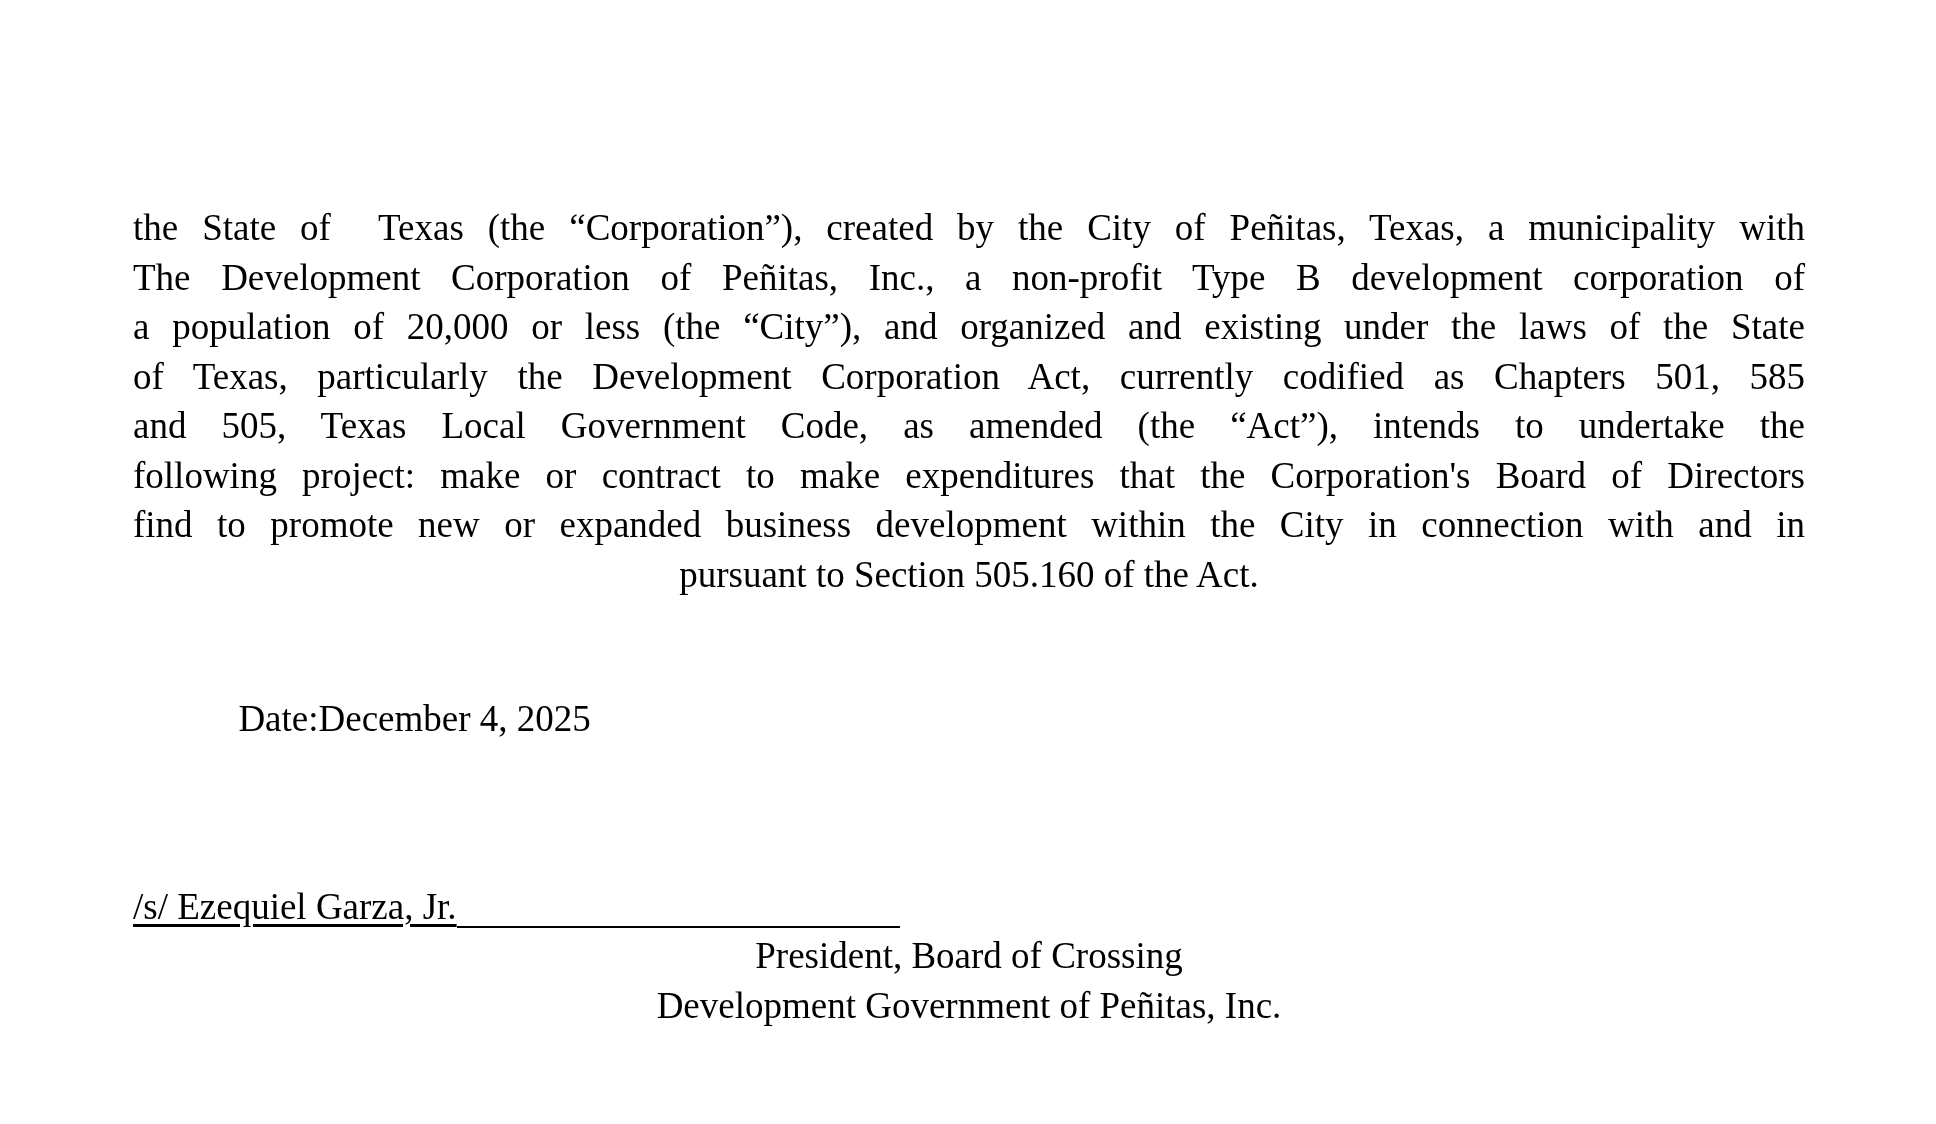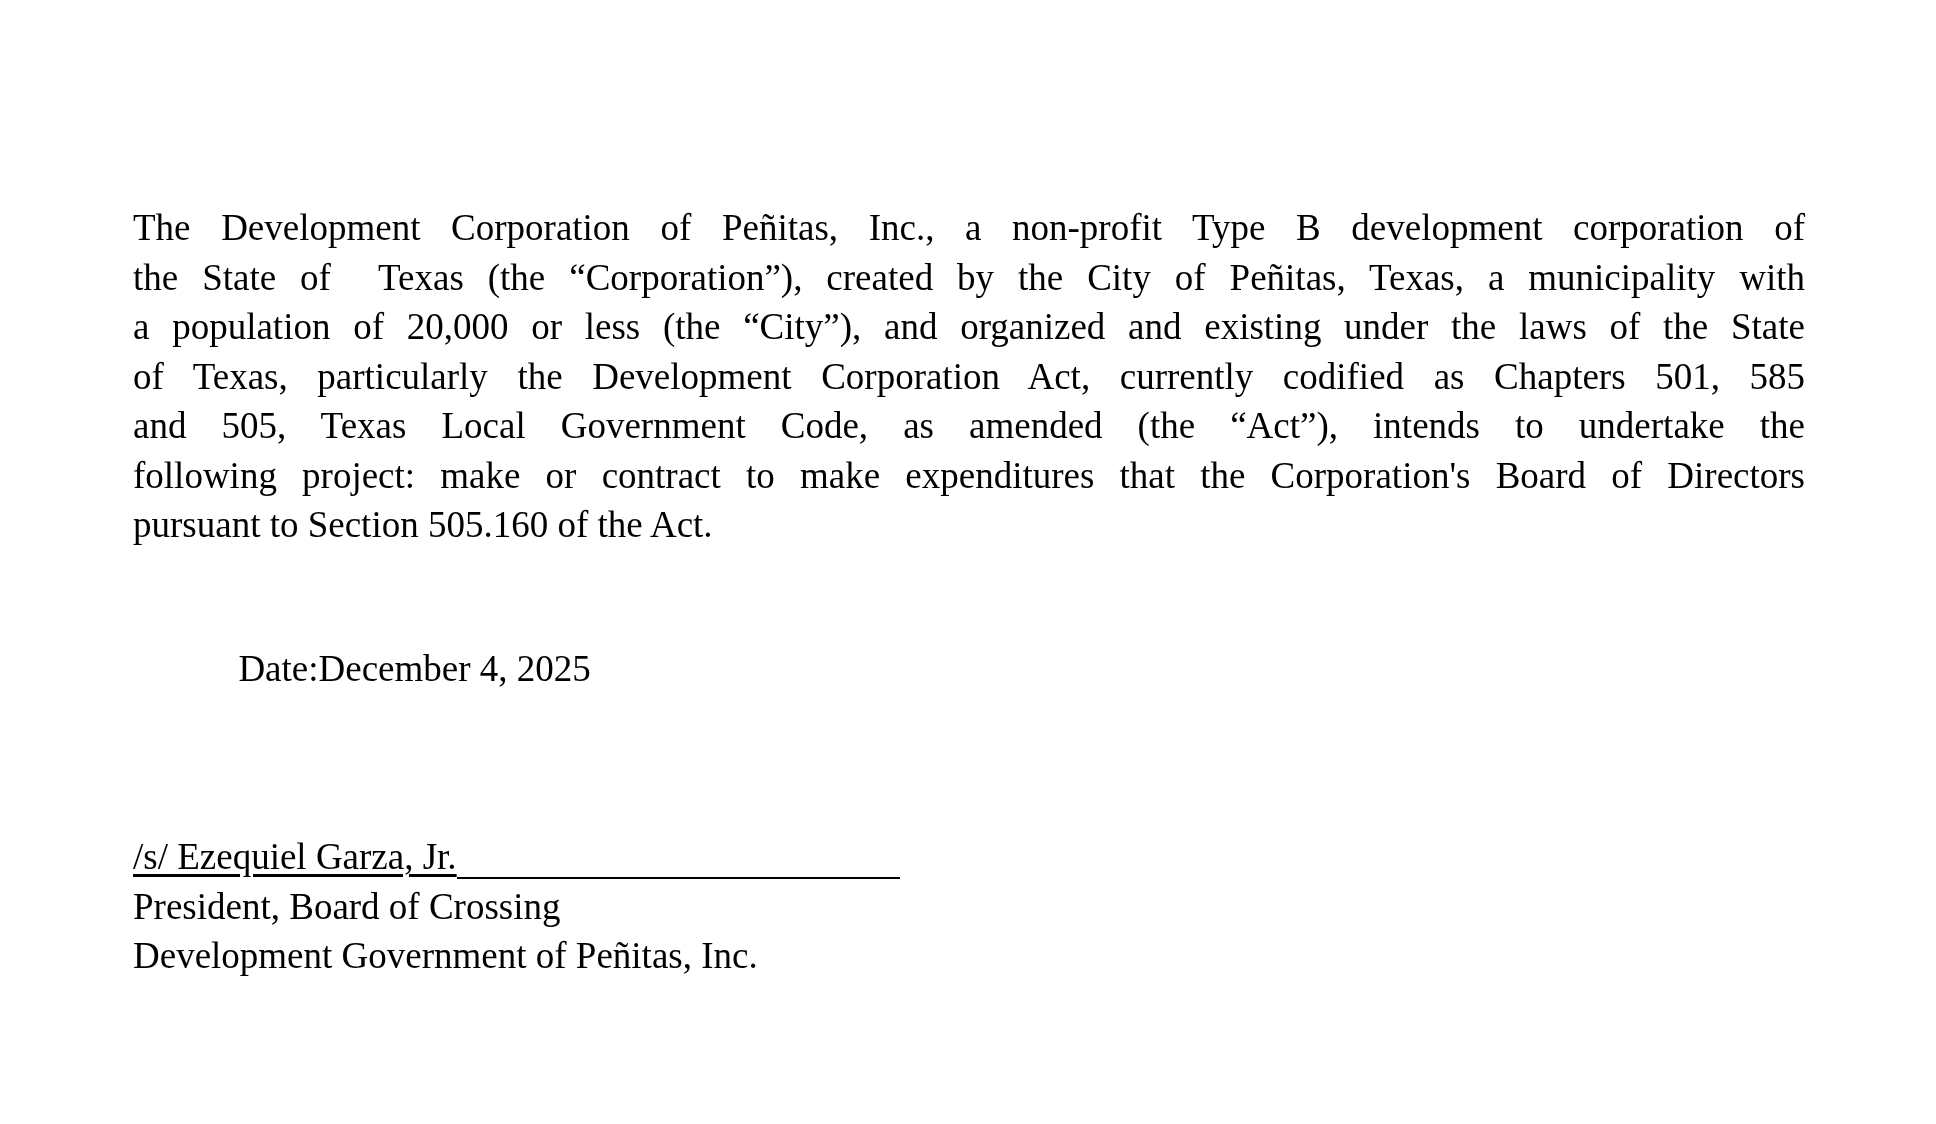--- a/index.html
+++ b/index.html
@@ -19,20 +19,21 @@
   .content {
     position: absolute;
     left: 133px;
     top: 203px;
     width: 1672px;
     font-size: 37px;
     line-height: 49.5px;
   }
   .line {
     white-space: pre-wrap;
+    text-align: center;
   }
   .just {
     text-align: justify;
     text-align-last: justify;
   }
   .date-line {
     margin-top: 45px;
     white-space: pre-wrap;
   }
   .date-label {
@@ -60,26 +61,27 @@
     margin-bottom: 3px;
   }
 </style>
 </head>
 <body>
 
 <div class="page">
   <div class="content">
 
     <div class="para">
+      <div class="line just">the State of  Texas (the “Corporation”), created by the City of Peñitas, Texas, a municipality with</div>
       <div class="line just">The Development Corporation of Peñitas, Inc., a non-profit Type B development corporation of</div>
-      <div class="line just">the State of  Texas (the “Corporation”), created by the City of Peñitas, Texas, a municipality with</div>
       <div class="line just">a population of 20,000 or less (the “City”), and organized and existing under the laws of the State</div>
       <div class="line just">of Texas, particularly the Development Corporation Act, currently codified as Chapters 501, 585</div>
       <div class="line just">and 505, Texas Local Government Code, as amended (the “Act”), intends to undertake the</div>
       <div class="line just">following project: make or contract to make expenditures that the Corporation's Board of Directors</div>
+      <div class="line just">find to promote new or expanded business development within the City in connection with and in</div>
       <div class="line">pursuant to Section 505.160 of the Act.</div>
     </div>
 
     <div class="date-line">
       <span class="date-label">Date:</span><span>December 4, 2025</span>
     </div>
 
     <div class="sig-block">
       <div class="sig-row">
         <span class="sig-name">/s/ Ezequiel Garza, Jr.</span>

